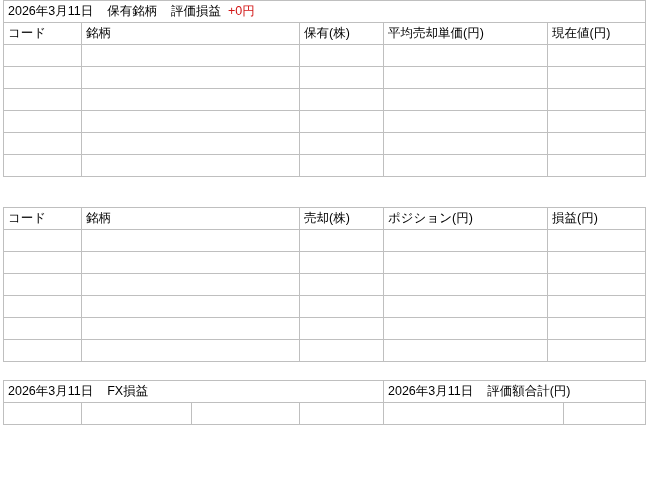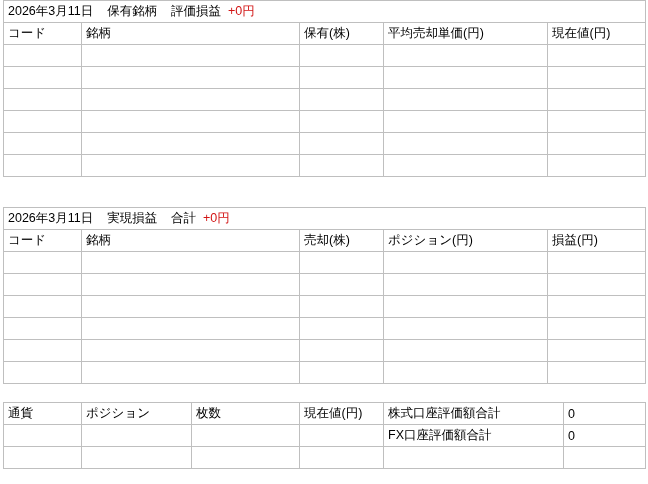--- a/index.html
+++ b/index.html
@@ -141,30 +141,20 @@
   <table class="grid">
     <colgroup>
       <col style="width:78px">
       <col style="width:218px">
       <col style="width:84px">
       <col style="width:164px">
       <col style="width:98px">
     </colgroup>
     <tbody>
       <tr>
-        <td class="title-cell" colspan="5">
-          <span class="title-inner">
-            <span>2026年3月11日</span>&nbsp;&nbsp;&nbsp;
-            <span>実現損益</span>&nbsp;&nbsp;&nbsp;
-            <span>合計</span>&nbsp;
-            <span class="plus">+0円</span>
-          </span>
-        </td>
-      </tr>
-      <tr>
         <th>コード</th>
         <th>銘柄</th>
         <th>売却(株)</th>
         <th>ポジション(円)</th>
         <th>損益(円)</th>
       </tr>
       <tr class="blank-row">
         <td></td>
         <td></td>
         <td></td>
@@ -215,34 +205,32 @@
     <colgroup>
       <col style="width:78px">
       <col style="width:110px">
       <col style="width:108px">
       <col style="width:84px">
       <col style="width:180px">
       <col style="width:82px">
     </colgroup>
     <tbody>
       <tr>
-        <th>通貨</th>
-        <th>ポジション</th>
-        <th>枚数</th>
-        <th>現在値(円)</th>
-        <td>株式口座評価額合計</td>
-        <td class="num">0</td>
-      </tr>
-      <tr class="blank-row">
-        <td></td>
-        <td></td>
-        <td></td>
-        <td></td>
-        <td>FX口座評価額合計</td>
-        <td class="num">0</td>
+        <td class="title-cell" colspan="4">
+          <span class="title-inner">
+            <span>2026年3月11日</span>&nbsp;&nbsp;&nbsp;
+            <span>FX損益</span>
+          </span>
+        </td>
+        <td class="title-cell" colspan="2">
+          <span class="title-inner">
+            <span>2026年3月11日</span>&nbsp;&nbsp;&nbsp;
+            <span>評価額合計(円)</span>
+          </span>
+        </td>
       </tr>
       <tr class="blank-row">
         <td></td>
         <td></td>
         <td></td>
         <td></td>
         <td></td>
         <td class="num"></td>
       </tr>
     </tbody>

